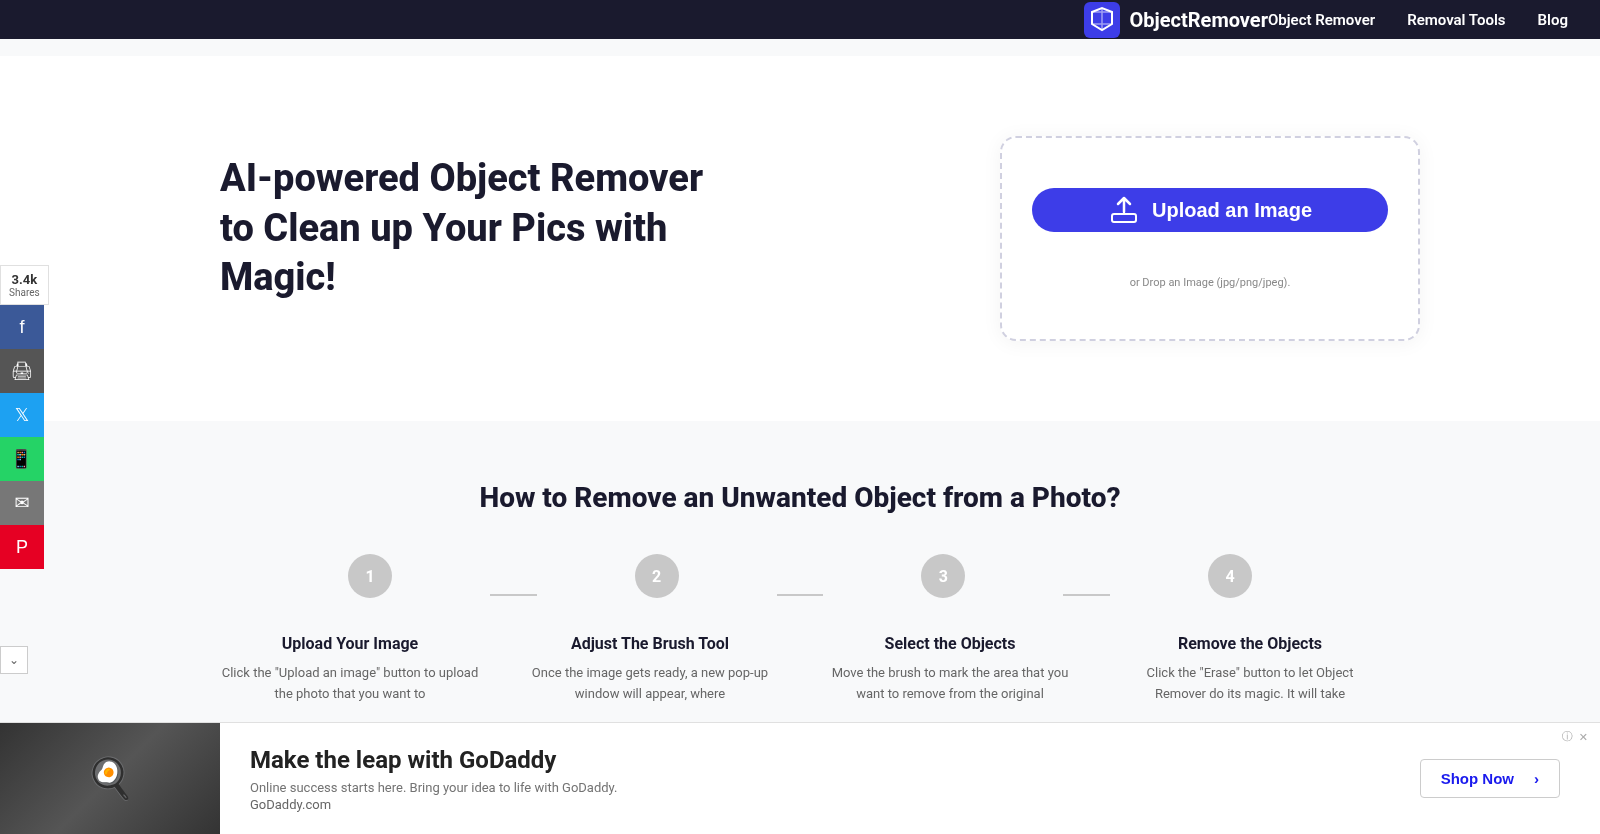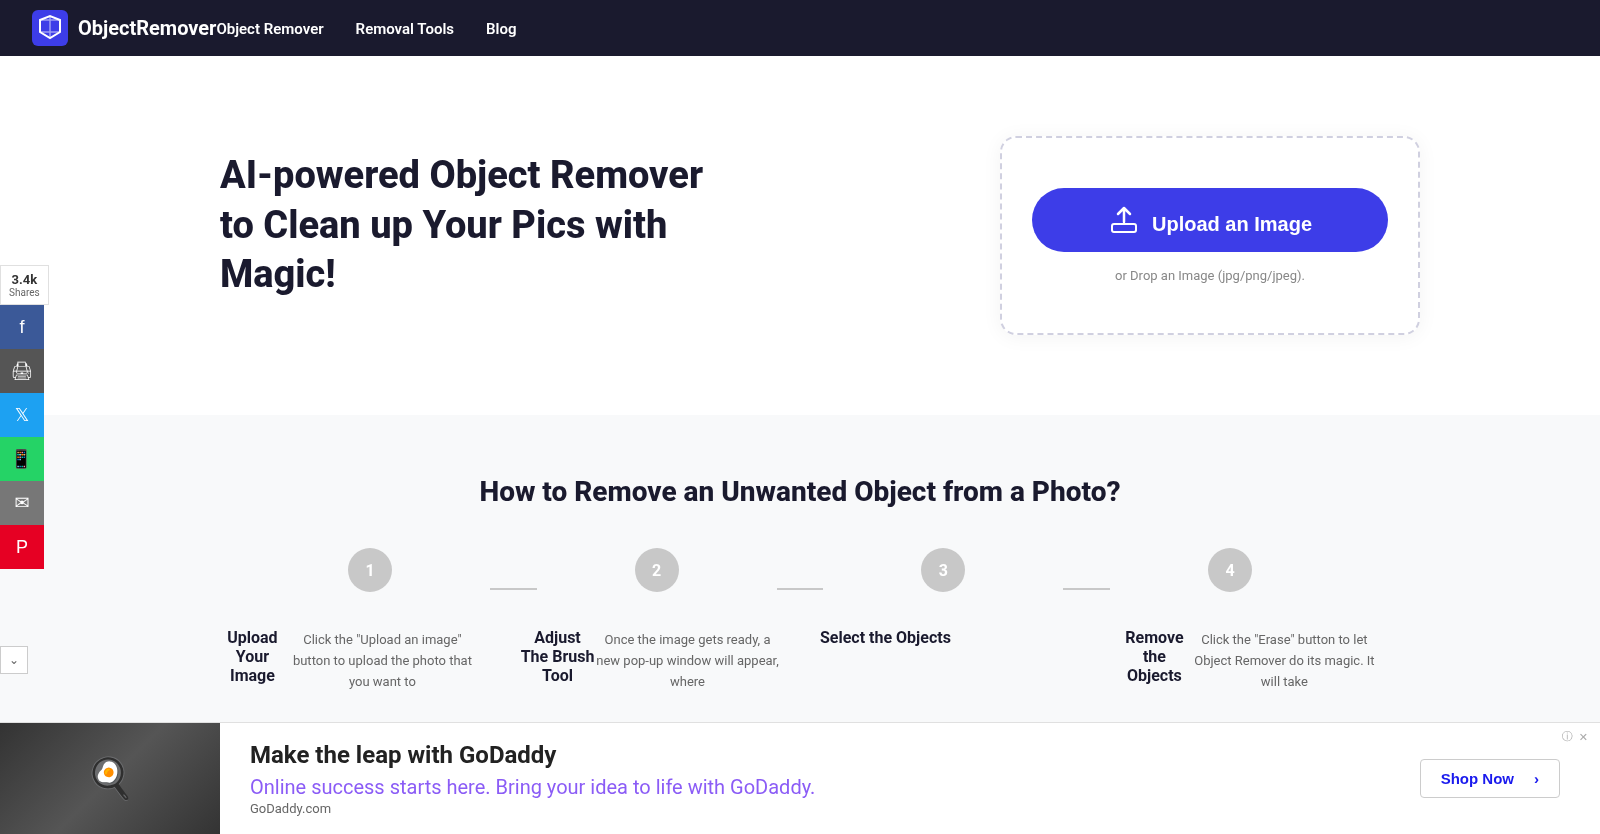--- a/index.html
+++ b/index.html
@@ -1,25 +1,25 @@
 <!DOCTYPE html>
 <html><head>
   <meta charset="utf-8">
   <style>
     * { margin: 0; padding: 0; box-sizing: border-box; }
     body { font-family: -apple-system, BlinkMacSystemFont, 'Segoe UI', Roboto, sans-serif; background: #f8f9fa; color: #333; }
 
     
     nav {
       background: #1a1a2e;
-      height: 56px;
+      height: 39px;
       display: flex;
       align-items: center;
       padding: 0 32px;
-      justify-content: flex-start;
+      justify-content: flex-end;
       position: fixed;
       top: 0; left: 0; right: 0;
       z-index: 100;
     }
     .nav-logo {
       display: flex;
       align-items: center;
       gap: 10px;
       color: #fff;
       font-size: 20px;
@@ -148,59 +148,60 @@
       align-items: center;
       justify-content: center;
       margin-left: 60px;
       box-shadow: 0 2px 20px rgba(0,0,0,0.05);
     }
     .upload-btn {
       background: #3d3de8;
       color: #fff;
       border: none;
       border-radius: 50px;
-      padding: 16px 40px;
+      padding: 6px 40px;
       font-size: 20px;
       font-weight: 700;
       cursor: pointer;
       display: flex;
-      align-items: flex-end;
+      align-items: center;
       gap: 12px;
       margin-bottom: 16px;
       width: 100%;
       justify-content: center;
     }
     .upload-icon-svg {
       width: 32px;
       height: 32px;
       fill: none;
       stroke: #fff;
       stroke-width: 2;
     }
     .upload-drop-text {
-      font-size: 13px;
+      font-size: 11px;
       color: #888;
+      margin-top: 28px;
     }
 
     
     .howto-section {
       background: #f8f9fa;
       padding: 60px 80px 40px;
       text-align: center;
     }
     .howto-title {
       font-size: 28px;
       font-weight: 800;
       color: #1a1a2e;
       margin-bottom: 40px;
     }
     .step-item {
       flex: 1;
       display: flex;
-      flex-direction: row;
+      flex-direction: column;
       align-items: center;
       padding: 0 20px;
       position: relative;
     }
     .step-number {
       width: 44px;
       height: 44px;
       border-radius: 50%;
       background: #c8c8c8;
       color: #fff;
@@ -292,22 +293,22 @@
       flex: 1;
       padding: 16px 30px;
     }
     .ad-title {
       font-size: 24px;
       font-weight: 700;
       color: #222;
       margin-bottom: 6px;
     }
     .ad-sub {
-      font-size: 20px;
-      color: #8b5cf6;
+      font-size: 13px;
+      color: #737373;
       margin-bottom: 2px;
     }
     .ad-domain {
       font-size: 13px;
       color: #666;
     }
     .ad-cta {
       padding: 0 40px;
     }
     .shop-now-btn {
@@ -423,20 +424,21 @@
       <div class="step-item">
         <div class="step-title">Upload Your Image</div>
         <div class="step-desc">Click the "Upload an image" button to upload the photo that you want to</div>
       </div>
       <div class="step-item">
         <div class="step-title">Adjust The Brush Tool</div>
         <div class="step-desc">Once the image gets ready, a new pop-up window will appear, where</div>
       </div>
       <div class="step-item">
         <div class="step-title">Select the Objects</div>
+        <div class="step-desc">Move the brush to mark the area that you want to remove from the original</div>
       </div>
       <div class="step-item">
         <div class="step-title">Remove the Objects</div>
         <div class="step-desc">Click the "Erase" button to let Object Remover do its magic. It will take</div>
       </div>
     </div>
   </div>
 
 </div>
 

